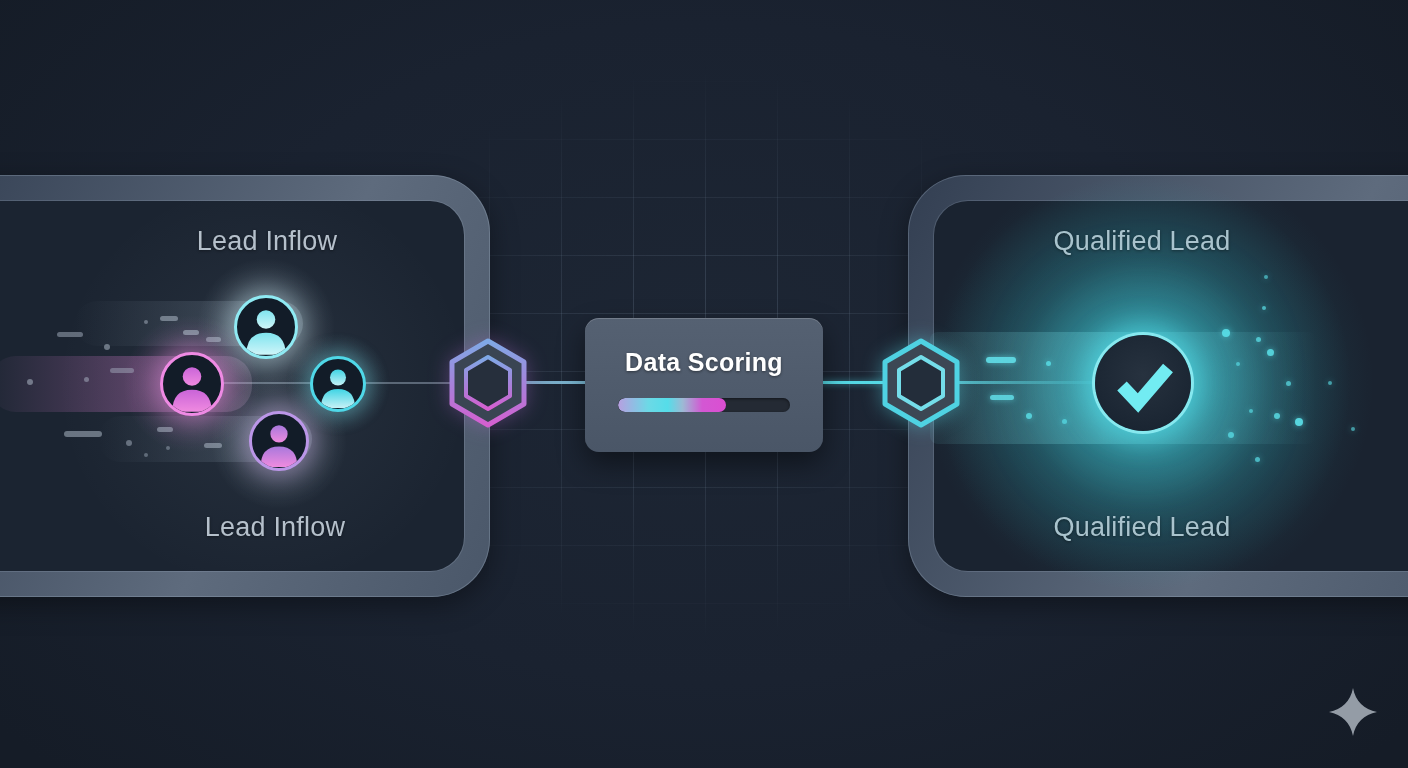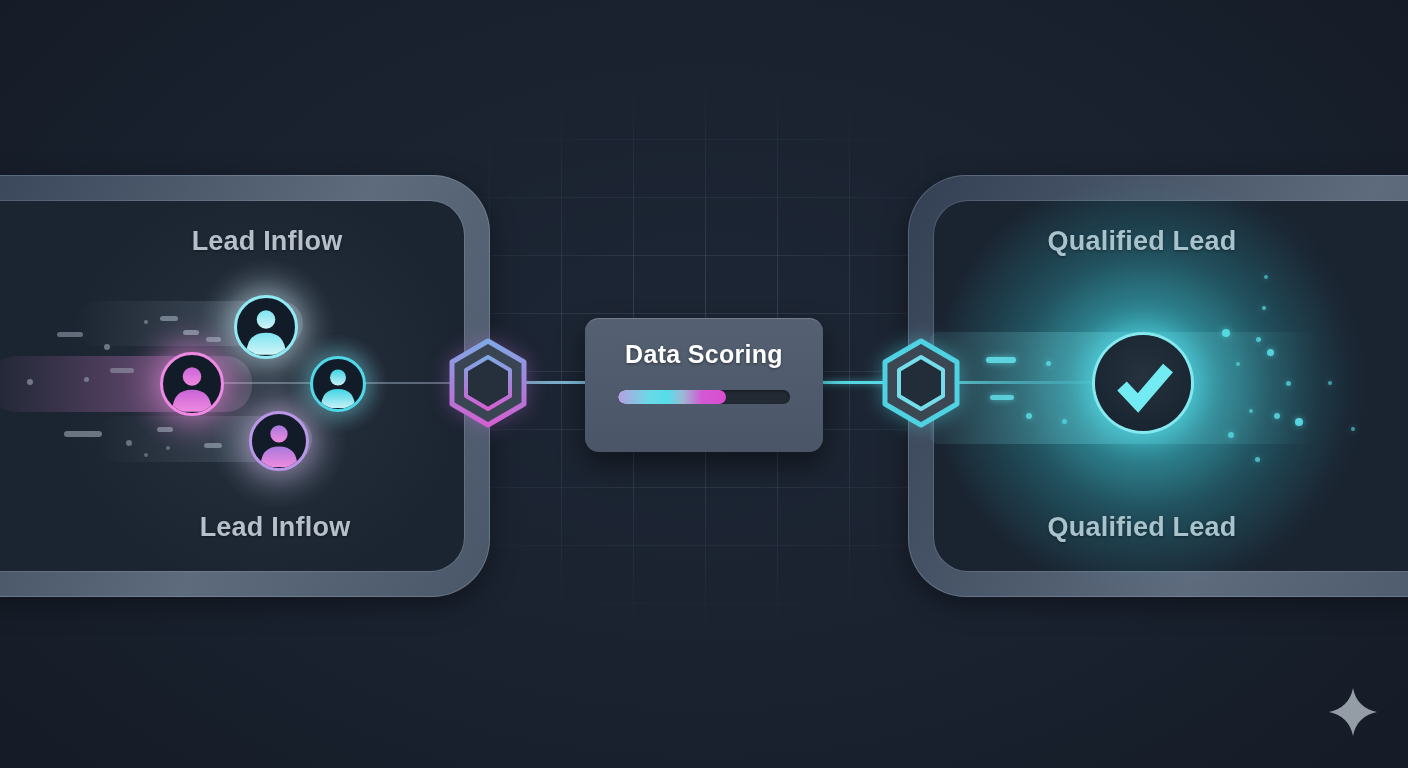--- a/index.html
+++ b/index.html
@@ -77,37 +77,37 @@
     box-shadow:0 0 22px 7px rgba(214,180,240,0.38);}
   
   .hex{position:absolute;z-index:6;width:104px;height:104px;}
   .hex-left{left:436px;top:331px;filter:drop-shadow(0 0 10px rgba(190,115,220,0.35));}
   .hex-right{left:869px;top:331px;filter:drop-shadow(0 0 10px rgba(90,220,235,0.45));}
   
   .card{position:absolute;z-index:7;left:585px;top:318px;width:238px;height:134px;border-radius:14px;
     background:linear-gradient(180deg,#556172 0%,#4a5667 100%);
     box-shadow:inset 0 1px 0 rgba(255,255,255,0.18), 0 12px 28px rgba(0,0,0,0.45);
     display:flex;flex-direction:column;align-items:center;}
-  .card-title{margin-top:22px;font-size:25px;font-weight:700;color:#ffffff;letter-spacing:0.3px;
+  .card-title{margin-top:30px;font-size:25px;font-weight:700;color:#ffffff;letter-spacing:0.3px;
     text-shadow:0 1px 3px rgba(0,0,0,0.45);}
   .progress-track{margin-top:21px;width:172px;height:14px;border-radius:7px;background:#242a34;
     box-shadow:inset 0 1px 3px rgba(0,0,0,0.5);overflow:hidden;}
   .progress-fill{height:100%;border-radius:7px;width:63%;
     background:linear-gradient(90deg,#b79fe0 0%,#6cd9e6 28%,#55dde9 46%,#9db9d4 60%,#d357d3 78%,#db4ed2 100%);}
   
   .beam{position:absolute;z-index:3;left:930px;top:332px;width:386px;height:112px;border-radius:8px;
     background:linear-gradient(90deg,rgba(120,215,222,0.08) 0%,rgba(150,235,240,0.30) 45%,rgba(130,222,230,0.13) 80%,rgba(130,222,230,0) 100%);}
   .teal-burst{position:absolute;z-index:4;left:933px;top:173px;width:420px;height:420px;border-radius:50%;
     background:radial-gradient(circle, rgba(72,226,236,0.50) 0%, rgba(52,182,196,0.20) 42%, rgba(52,182,196,0) 70%);}
   .check-circle{position:absolute;z-index:6;left:1095px;top:335px;width:96px;height:96px;border-radius:50%;
     background:radial-gradient(circle at 50% 42%, #27323f 0%, #1a2532 75%);
     box-shadow:0 0 0 3px rgba(146,240,246,0.85), 0 0 26px 10px rgba(88,230,240,0.55), 0 0 80px 38px rgba(60,200,215,0.30);}
   .check-circle svg{position:absolute;left:0;top:0;}
   
-  .stage-label{position:absolute;z-index:8;width:340px;text-align:center;font-size:27px;font-weight:700;letter-spacing:0.2px;}
+  .stage-label{position:absolute;z-index:8;width:340px;text-align:center;font-size:27px;font-weight:400;letter-spacing:0.2px;}
   .lbl-gray{color:#b5c0cb;text-shadow:0 1px 3px rgba(0,0,0,0.4);}
   .lbl-teal{color:#a9c3cd;text-shadow:0 1px 3px rgba(0,0,0,0.4);}
   .lead-top{left:97px;top:226px;}
   .lead-bottom{left:105px;top:512px;}
   .qual-top{left:972px;top:226px;}
   .qual-bottom{left:972px;top:512px;}
   .sparkle{position:absolute;z-index:8;left:1329px;top:686px;}
 </style>
 </head>
 <body>

